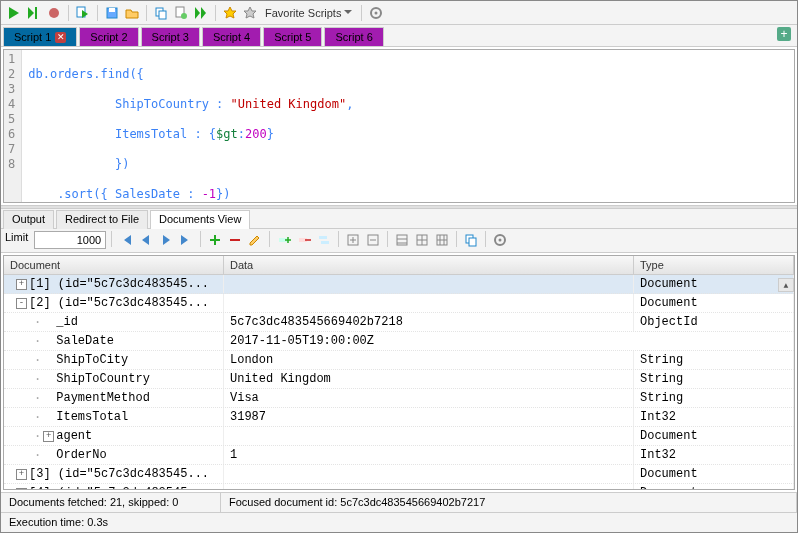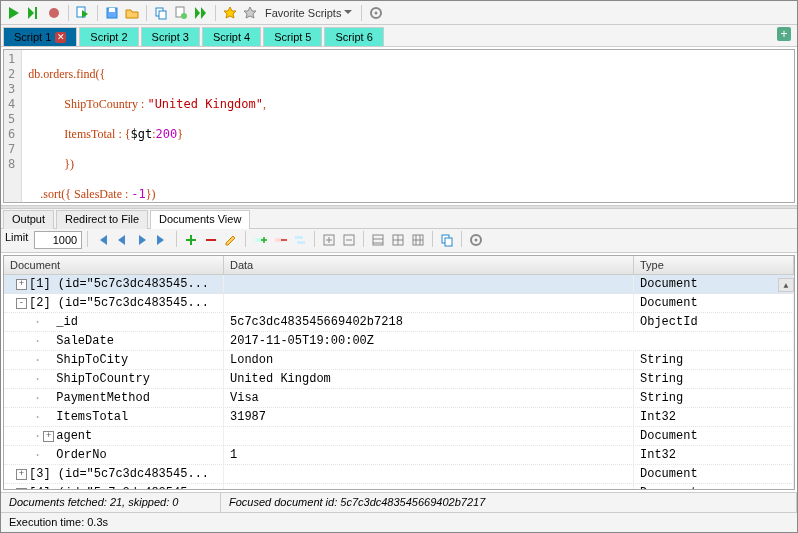--- a/index.html
+++ b/index.html
@@ -8,66 +8,66 @@
 
 
 .toolbar-top { display: flex; align-items: center; padding: 2px 4px; background: #f4f4f4; border-bottom: 1px solid #ccc; gap: 2px; height: 24px; }
 .tb-btn { width: 18px; height: 18px; display: inline-flex; align-items: center; justify-content: center; cursor: pointer; border-radius: 2px; }
 .tb-sep { width: 1px; height: 16px; background: #ccc; margin: 0 3px; }
 .tb-label { padding: 0 4px; font-size: 11px; color: #333; cursor: pointer; display: inline-flex; align-items: center; gap: 3px; }
 .tb-label::after { content: ''; border: 4px solid transparent; border-top-color: #666; margin-top: 3px; }
 
 
 .script-tabs { display: flex; align-items: center; background: #f4f4f4; border-bottom: 1px solid #ccc; padding-left: 2px; height: 22px; position: relative; }
-.script-tab { padding: 3px 10px; font-size: 11px; border: 1px solid #ccc; border-bottom: none; background: #5eead4; cursor: pointer; margin-right: 2px; display: flex; align-items: center; gap: 4px; position: relative; top: 1px; }
+.script-tab { padding: 3px 10px; font-size: 11px; border: 1px solid #ccc; border-bottom: none; background: #a21caf; cursor: pointer; margin-right: 2px; display: flex; align-items: center; gap: 4px; position: relative; top: 1px; }
 .script-tab.active { background: #0369a1; }
 .close-x { color: #fff; background: #c04040; border-radius: 2px; width: 11px; height: 11px; display: inline-flex; align-items: center; justify-content: center; font-size: 9px; line-height: 1; }
 .tab-add { position: absolute; right: 6px; top: 2px; width: 14px; height: 14px; background: #5a8; border-radius: 2px; color: #fff; display: flex; align-items: center; justify-content: center; font-size: 12px; cursor: pointer; }
 
 
 .editor { display: flex; background: #fff; border-bottom: 1px solid #ccc; height: 154px; overflow: hidden; margin: 2px; border: 1px solid #aaa; }
 .gutter { background: #f0f0f0; color: #888; padding: 2px 6px 2px 4px; text-align: right; font-family: Consolas, monospace; font-size: 12px; line-height: 15px; border-right: 1px solid #ddd; }
 .code { font-family: Consolas, monospace; font-size: 12px; line-height: 15px; padding: 2px 6px; white-space: pre; flex: 1; }
-.kw-obj { color: #c2410c; font-family: Liberation Serif, serif; }
+.kw-obj { color: #3b82f6; }
 .kw-str { color: #c00000; }
-.kw-key { color: #000000; }
+.kw-key { color: #15803d; }
 .kw-num { color: #c000c0; }
 .code-line { display: block; }
 
 
 .splitter-h { height: 4px; background: #e0e0e0; cursor: row-resize; border-top: 1px solid #ccc; border-bottom: 1px solid #ccc; }
 
 
 .out-tabs { display: flex; background: #f4f4f4; border-bottom: 1px solid #ccc; padding-left: 2px; height: 20px; }
 .out-tab { padding: 2px 8px; font-size: 11px; border: 1px solid #ccc; border-bottom: none; background: #ececec; cursor: pointer; margin-right: 2px; position: relative; top: 1px; }
 .out-tab.active { background: #fff; }
 
 
 .res-toolbar { display: flex; align-items: flex-start; padding: 2px 4px; background: #f4f4f4; border-bottom: 1px solid #ccc; gap: 2px; height: 24px; }
 .limit-label { font-size: 11px; margin-right: 4px; }
-.limit-input { width: 48px; height: 18px; font-size: 11px; border: 1px solid #aaa; text-align: right; padding-right: 4px; }
+.limit-input { width: 72px; height: 18px; font-size: 11px; border: 1px solid #aaa; text-align: right; padding-right: 4px; }
 
 
 .treegrid { flex: 1; overflow: auto; border: 1px solid #aaa; margin: 2px; font-family: Consolas, "Courier New", monospace; font-size: 12px; position: relative; }
 .tg-head { display: flex; background: linear-gradient(#f8f8f8,#e4e4e4); border-bottom: 1px solid #ccc; position: sticky; top: 0; }
 .tg-head .tg-col { padding: 3px 6px; border-right: 1px solid #ccc; font-family: Tahoma, sans-serif; font-size: 11px; color: #333; }
 .tg-col-doc { width: 220px; }
 .tg-col-data { flex: 1; min-width: 200px; }
 .tg-col-type { width: 160px; }
 .tg-row { display: flex; border-bottom: 1px dotted #e4e4e4; }
 .tg-row.sel { background: #dce8f4; }
 .tg-cell { padding: 2px 6px; border-right: 1px solid #eee; overflow: hidden; white-space: nowrap; }
 .tg-cell.doc { display: flex; align-items: center; gap: 2px; }
 .exp { width: 11px; height: 11px; border: 1px solid #888; display: inline-flex; align-items: center; justify-content: center; font-size: 9px; line-height: 1; background: #fff; color: #555; cursor: pointer; flex-shrink: 0; }
 .tree-indent { display: inline-block; flex-shrink: 0; }
 .tree-line { color: #aaa; font-family: monospace; }
 .scroll-up { position: absolute; right: 0; top: 22px; width: 16px; height: 14px; background: #e8e8e8; border: 1px solid #ccc; display: flex; align-items: center; justify-content: center; font-size: 8px; color: #555; }
 
 
-.status1 { display: flex; border-top: 1px solid #ccc; background: #f4f4f4; height: 20px; font-size: 11px; font-style: italic; }
+.status1 { display: flex; border-top: 1px solid #ccc; background: #f4f4f4; height: 20px; font-size: 11px; }
 .status1 .cell { padding: 3px 8px; border-right: 1px solid #ccc; }
 .status1 .cell.grow { flex: 1; }
 .status2 { border-top: 1px solid #ccc; background: #f4f4f4; height: 20px; font-size: 11px; padding: 3px 8px; }
 
 
 svg.ico { width: 14px; height: 14px; }
 </style>
 </head>
 <body>
 

